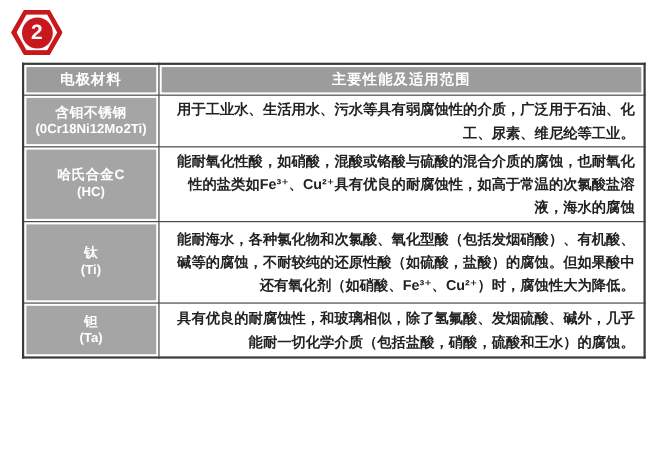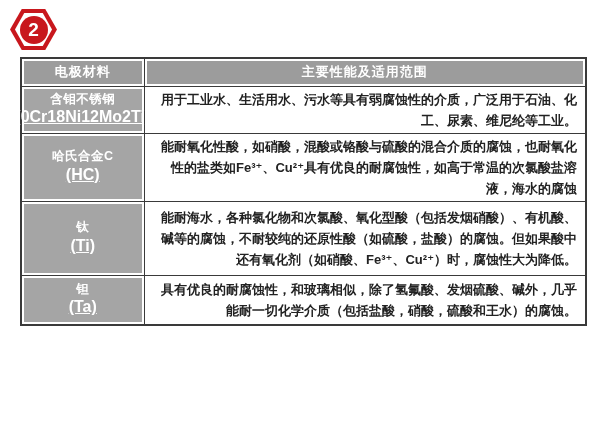--- a/index.html
+++ b/index.html
@@ -72,21 +72,21 @@
 
   th.gcell,td.gcell{position:relative;padding:0;}
   .cell-fill{
     position:absolute;inset:2px;
     display:flex;flex-direction:column;align-items:center;justify-content:center;
     color:#ffffff;font-weight:bold;text-align:center;
     line-height:1.3;
   }
   .hdr .cell-fill{background:var(--header-gray);font-size:13px;letter-spacing:1px;}
   td.gcell .cell-fill{background:var(--cell-gray);font-size:12.5px;letter-spacing:0.5px;}
-  .mat-code{font-size:16px;font-weight:bold;letter-spacing:0;text-decoration:underline;}
+  .mat-code{font-size:12px;font-weight:bold;letter-spacing:0;}
 
   td.desc{
     background:#ffffff;color:var(--text-dark);
     font-size:13px;font-weight:600;line-height:21px;
     padding:2px 8px 2px 11px;
     text-align:right;vertical-align:middle;
   }
 </style>
 </head>
 <body>

